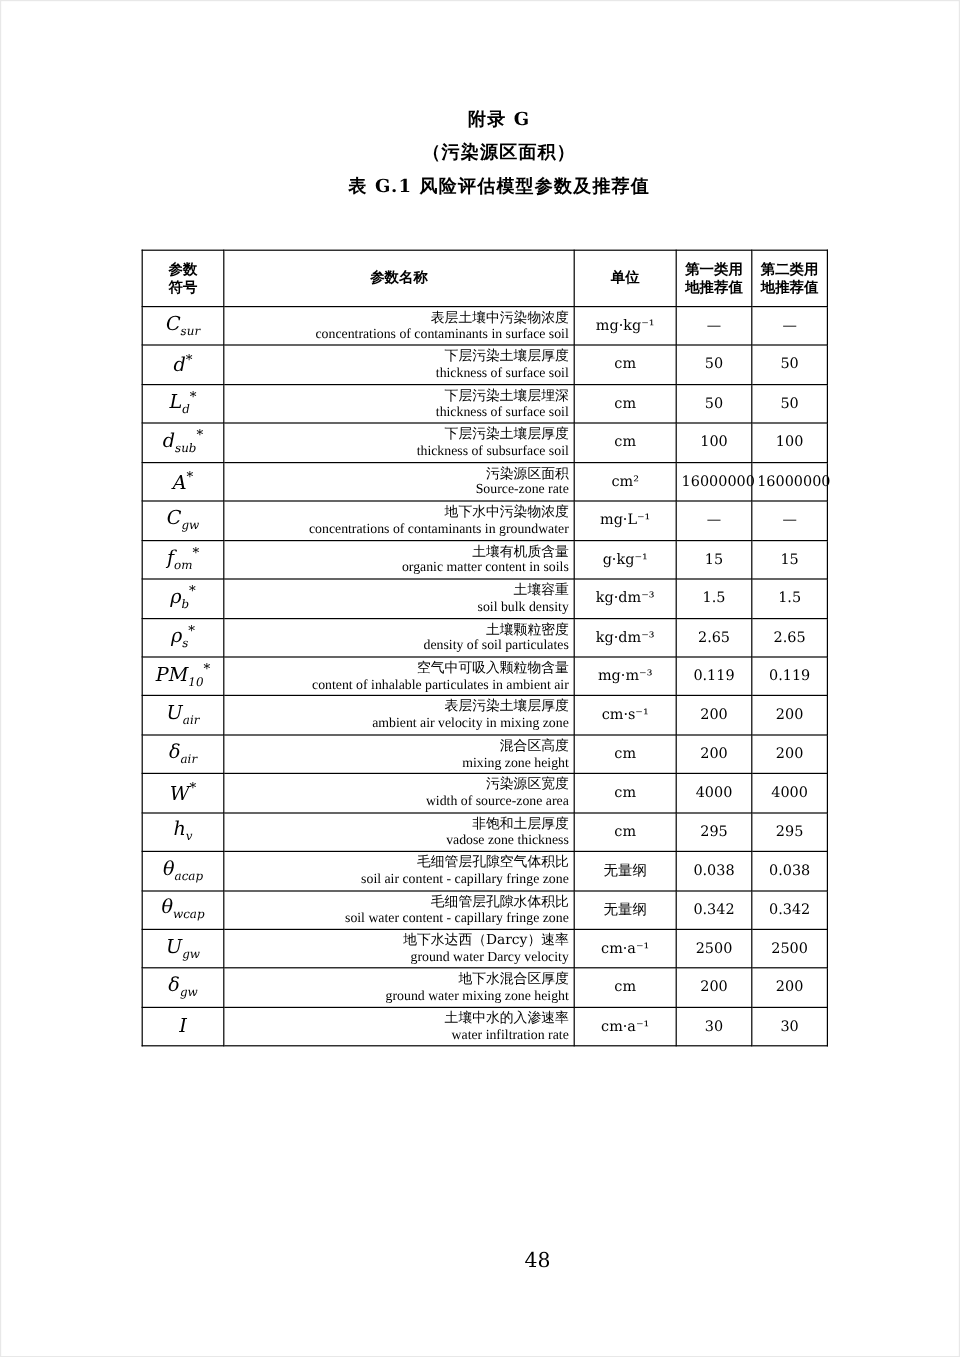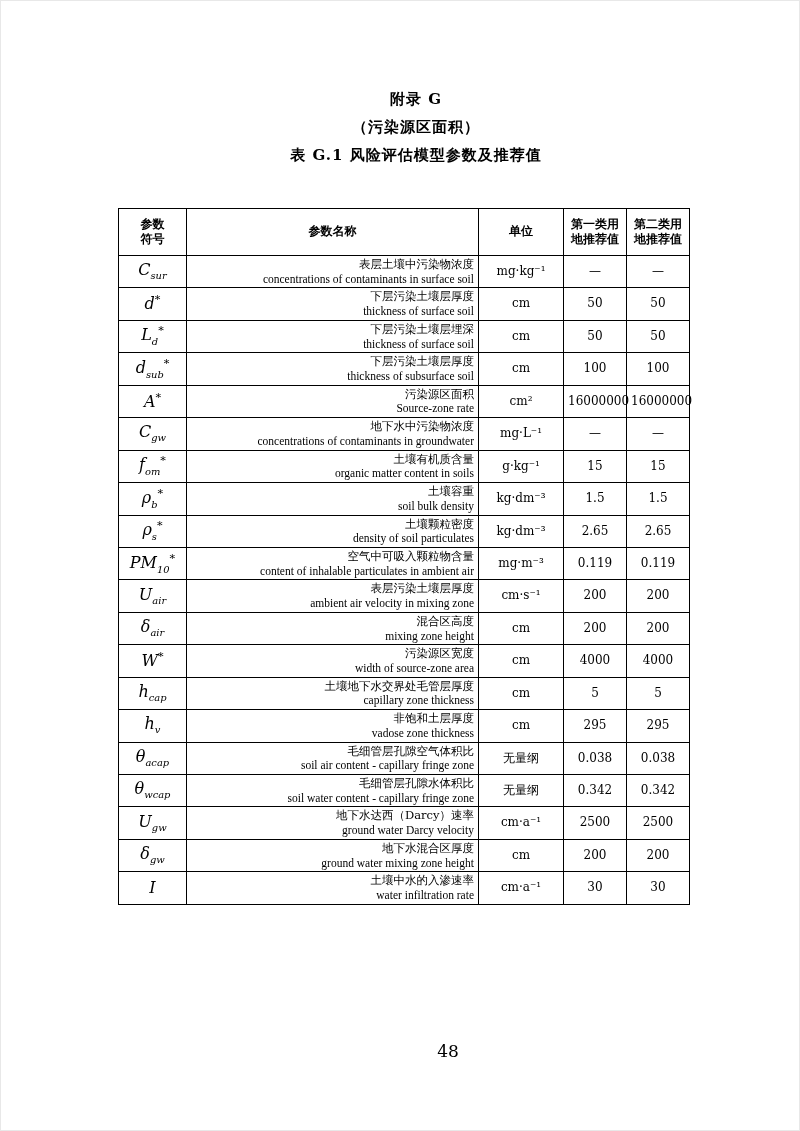--- a/index.html
+++ b/index.html
@@ -261,30 +261,20 @@
     <td class="cell-symbol"><i>W</i><sup>*</sup></td>
     <td class="cell-name">
       <div class="name-zh">污染源区宽度</div>
       <div class="name-en">width of source-zone area</div>
     </td>
     <td class="cell-unit">cm</td>
     <td class="cell-val">4000</td>
     <td class="cell-val">4000</td>
   </tr>
 
-  <tr>
-    <td class="cell-symbol"><i>h</i><sub>cap</sub></td>
-    <td class="cell-name">
-      <div class="name-zh">土壤地下水交界处毛管层厚度</div>
-      <div class="name-en">capillary zone thickness</div>
-    </td>
-    <td class="cell-unit">cm</td>
-    <td class="cell-val">5</td>
-    <td class="cell-val">5</td>
-  </tr>
 
   <tr>
     <td class="cell-symbol"><i>h</i><sub>v</sub></td>
     <td class="cell-name">
       <div class="name-zh">非饱和土层厚度</div>
       <div class="name-en">vadose zone thickness</div>
     </td>
     <td class="cell-unit">cm</td>
     <td class="cell-val">295</td>
     <td class="cell-val">295</td>

